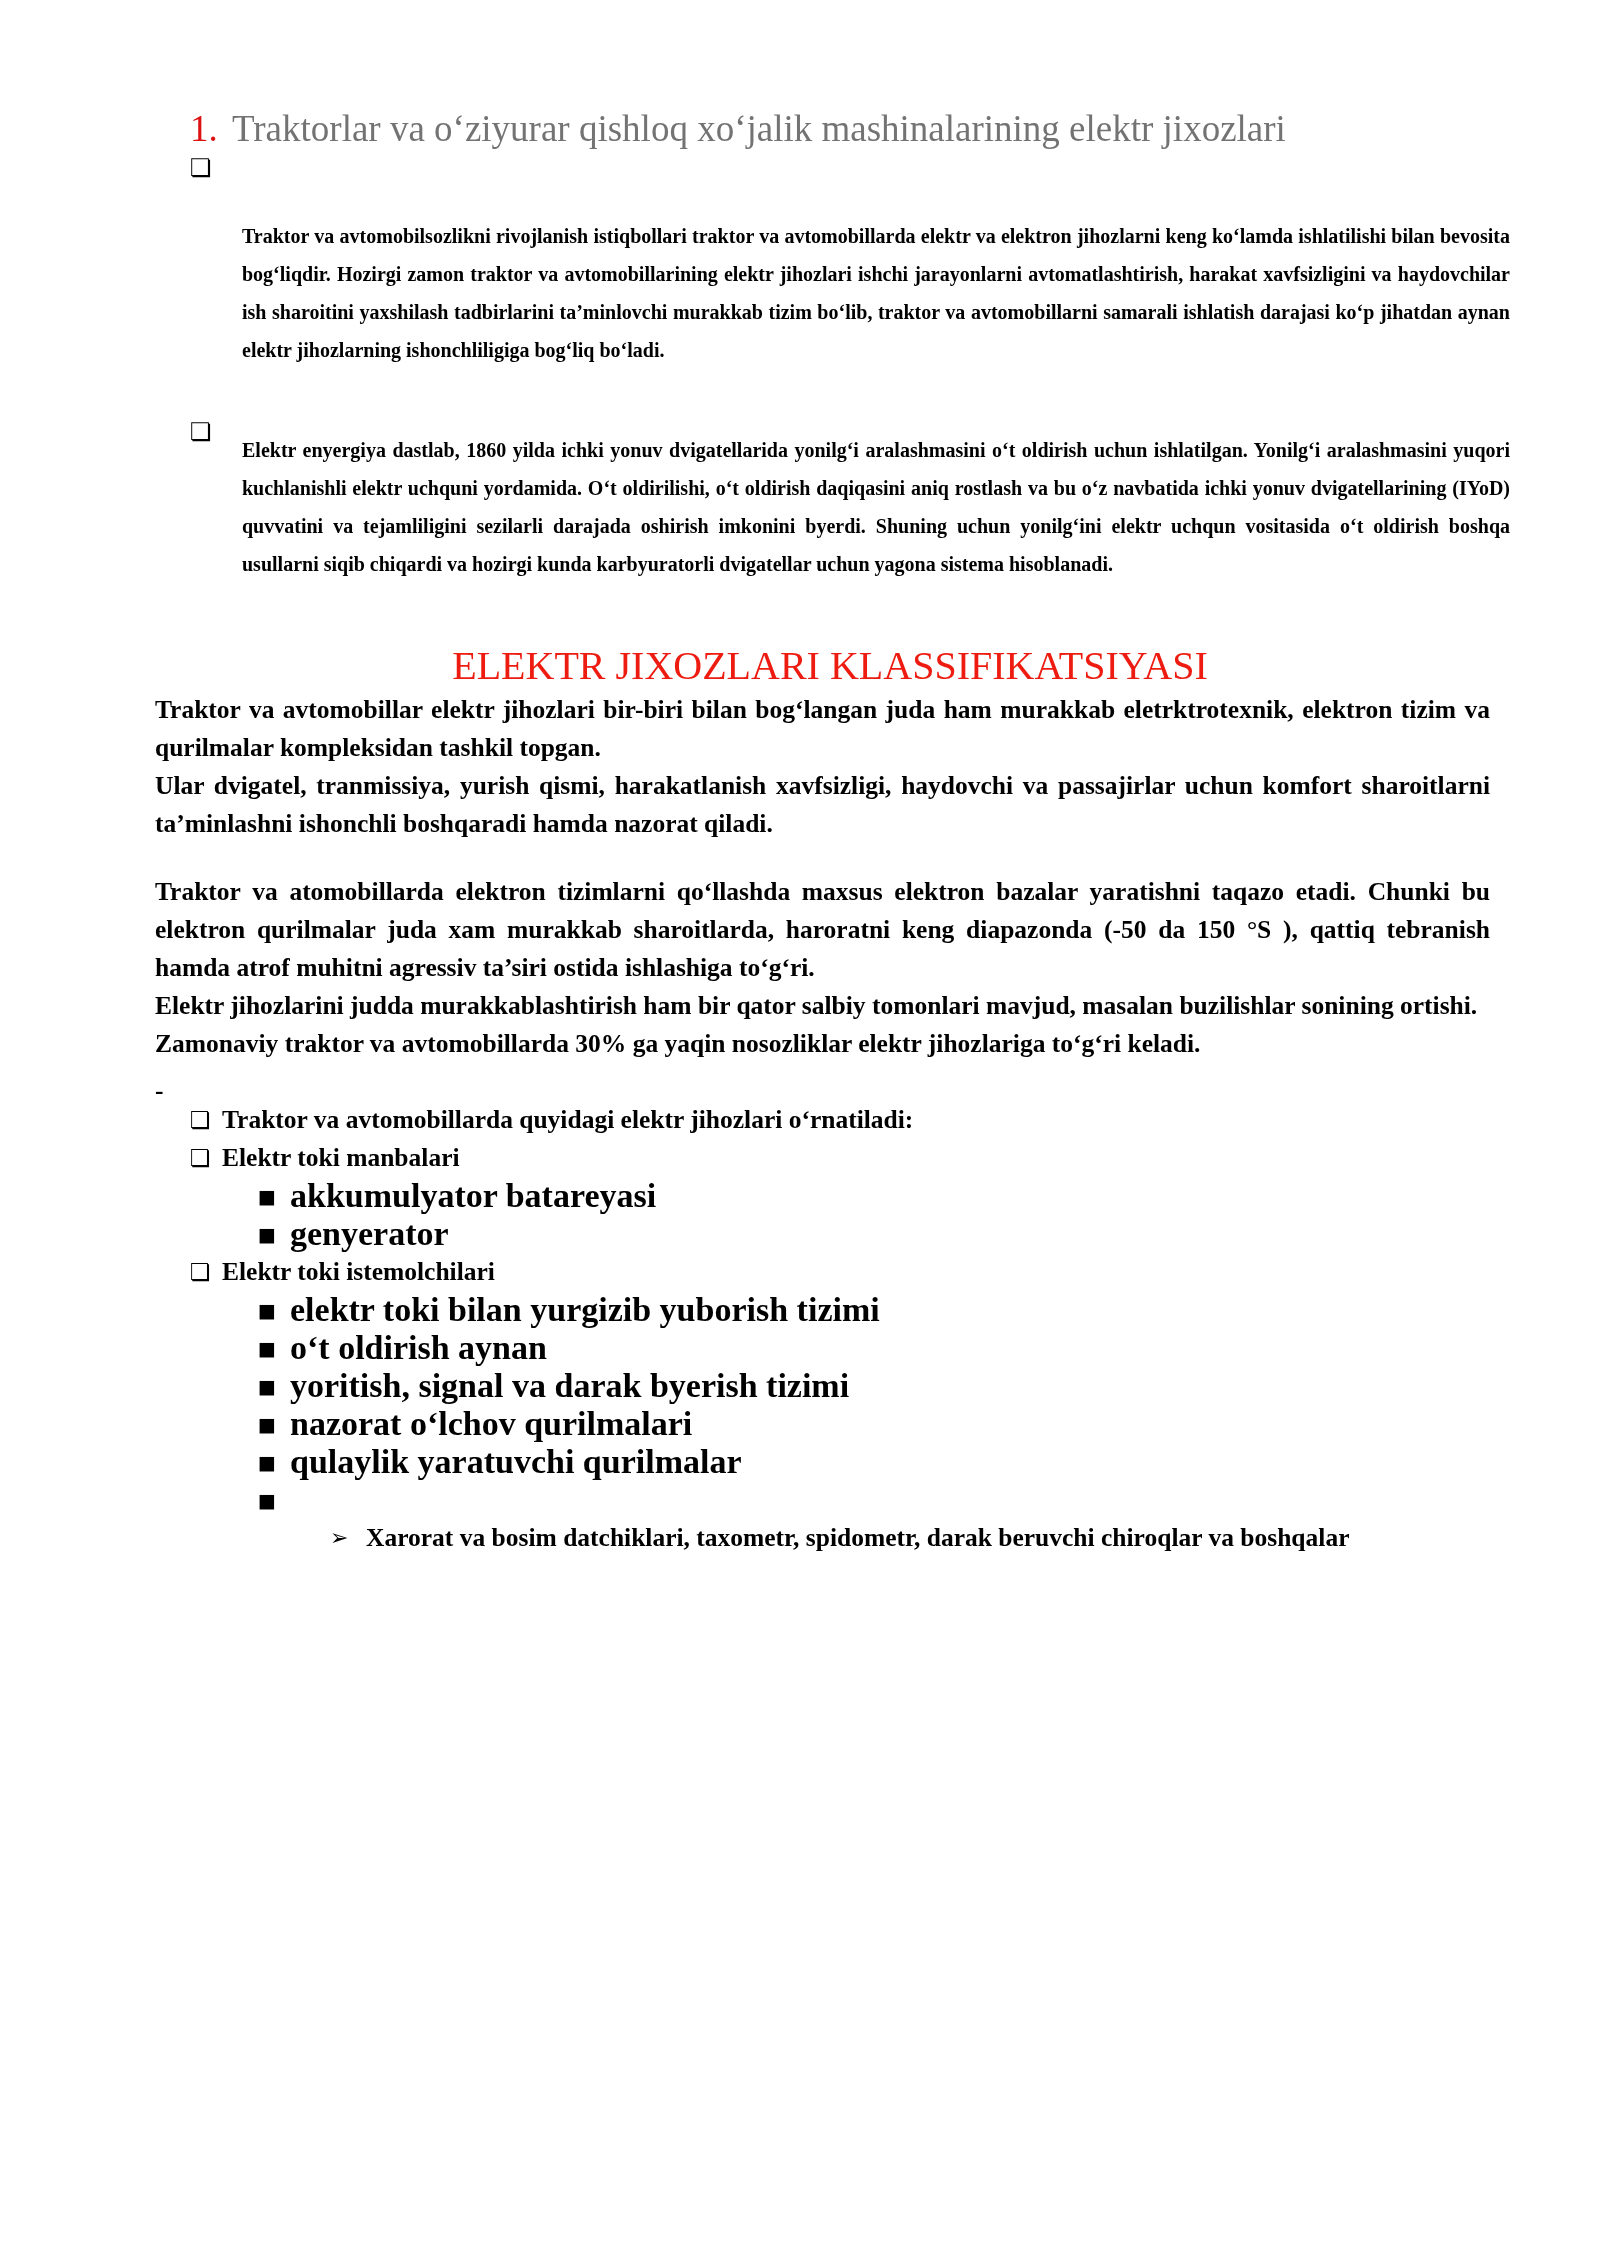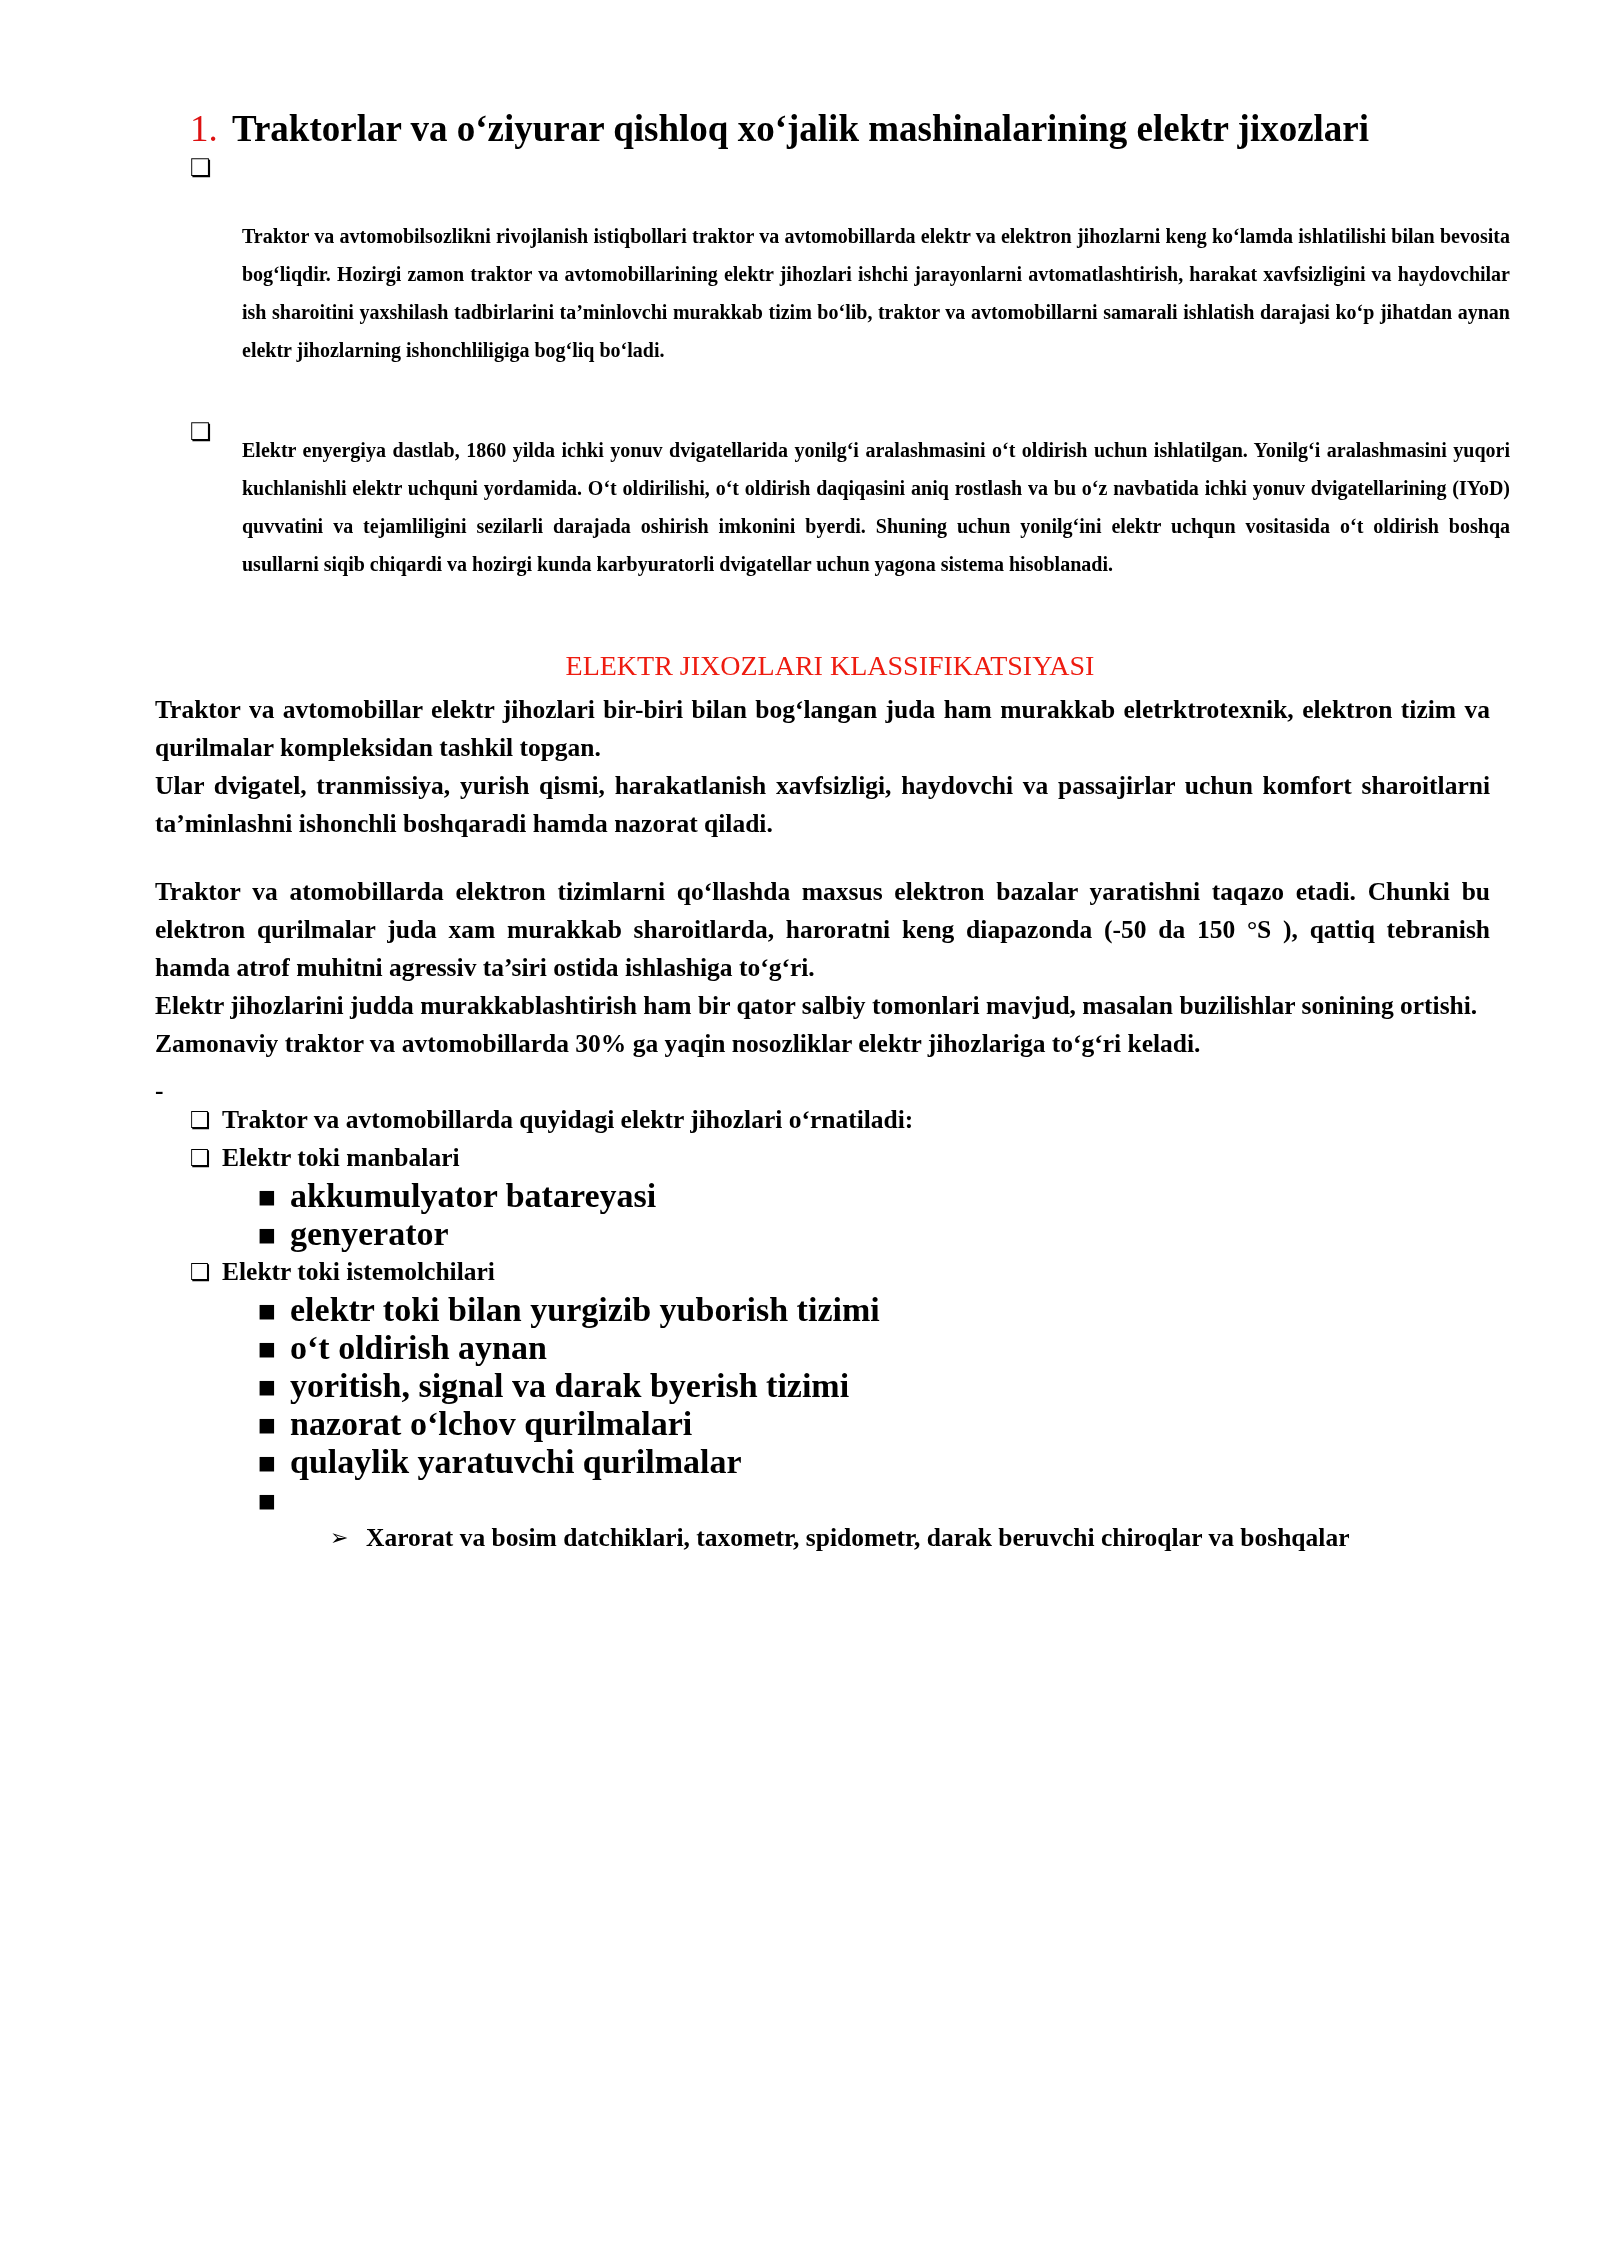--- a/index.html
+++ b/index.html
@@ -35,24 +35,24 @@
   }
   .title-num {
     color: #dd1111;
     font-size: 37px;
     line-height: 49px;
     font-weight: normal;
     width: 42px;
     flex: 0 0 42px;
   }
   .title-text {
-    color: #000000;
+    color: #737373;
     font-size: 37px;
     line-height: 49px;
-    font-weight: bold;
+    font-weight: normal;
     text-align: justify;
     text-align-last: left;
     flex: 1 1 auto;
     max-width: 1288px;
   }
 
   
   .sq-row {
     display: flex;
     align-items: flex-start;
@@ -88,21 +88,21 @@
   .lonely-mark {
     padding: 0 0 0 190px;
     font-family: "DejaVu Sans", sans-serif;
     font-size: 24px;
     line-height: 30px;
   }
 
   
   .section-heading {
     color: #ee1c10;
-    font-size: 28px;
+    font-size: 40px;
     line-height: 50px;
     font-weight: normal;
     text-align: center;
     margin: 0;
     padding: 0 70px 0 130px;
     letter-spacing: 0px;
   }
 
   
   .block {

